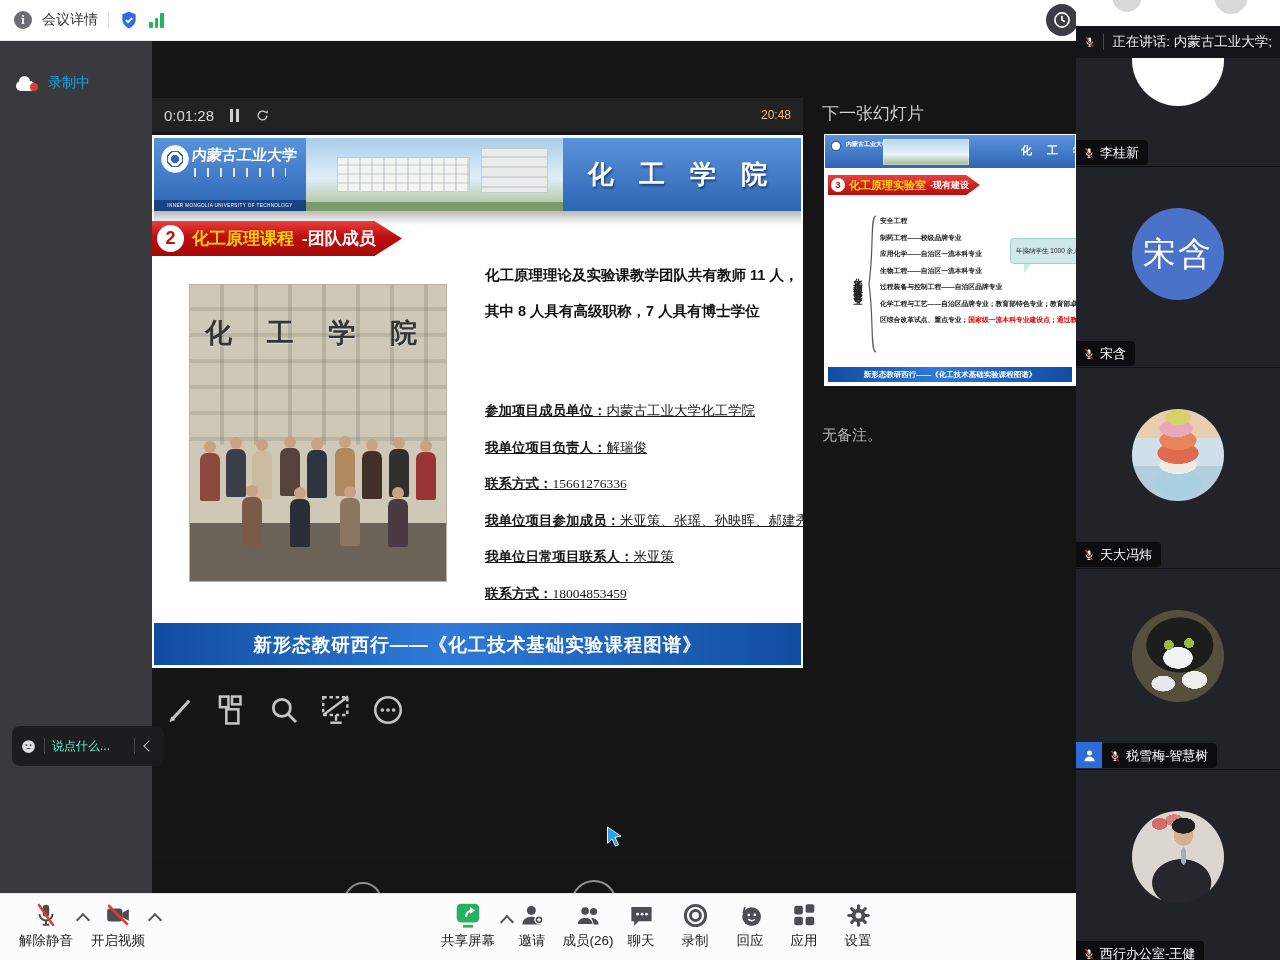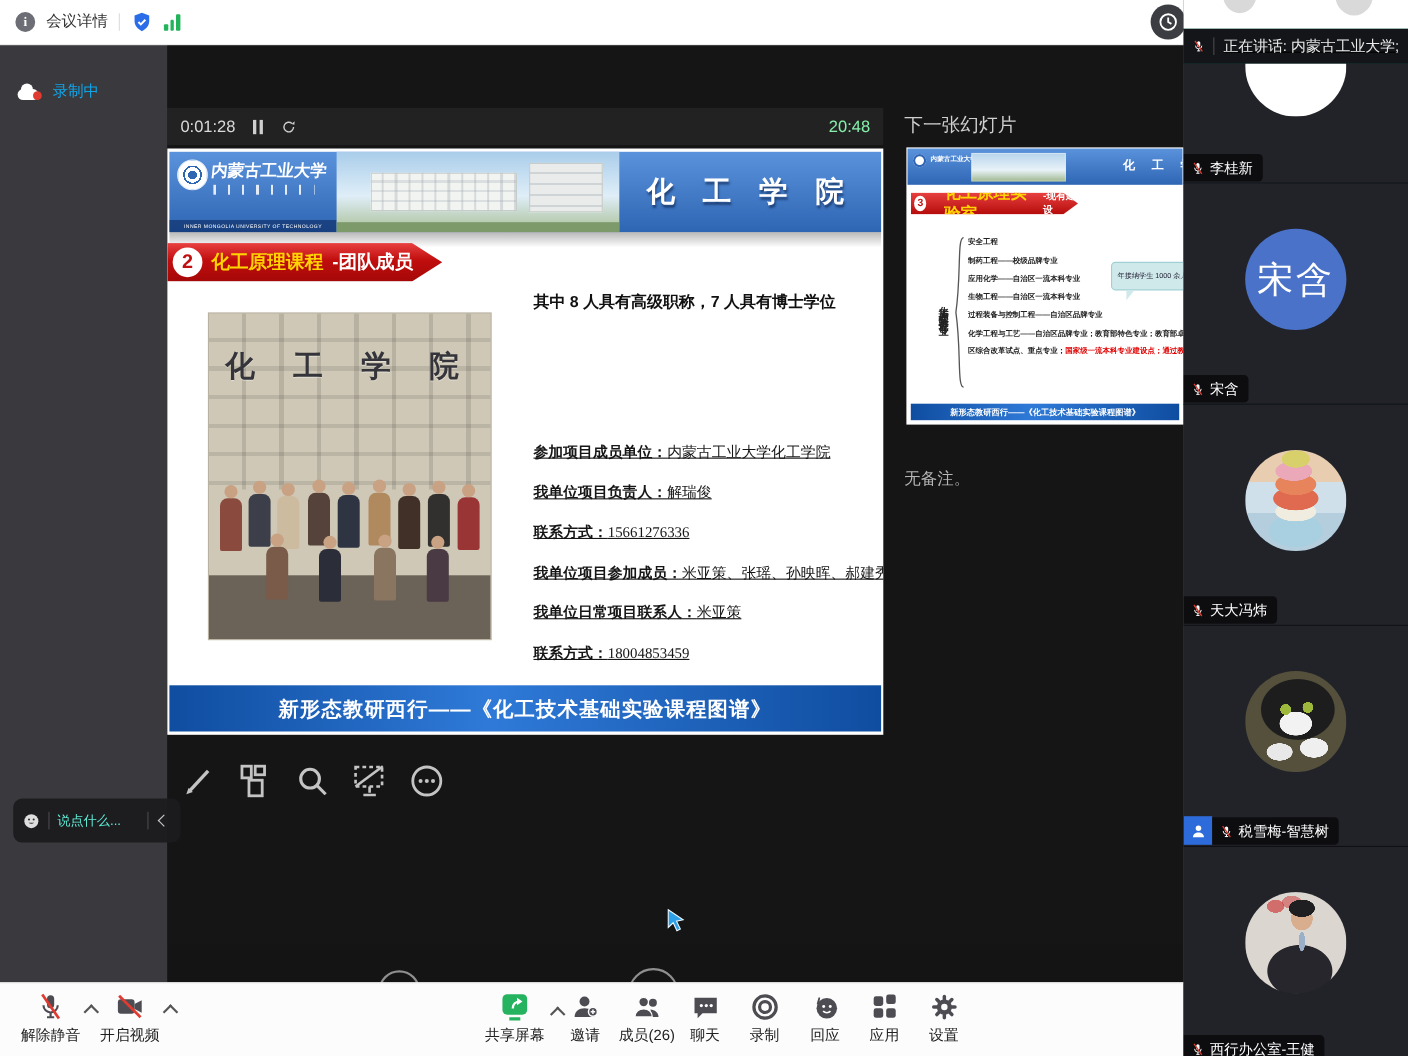--- a/index.html
+++ b/index.html
@@ -30,21 +30,21 @@
   .chat-ph{color:#5eead4;font-size:12px;flex:1;white-space:nowrap;overflow:hidden;}
   .vdiv2{width:1px;height:16px;background:#4a4a4e;}
   .chev-left{width:7px;height:7px;border-left:1.6px solid #c9c9c9;border-bottom:1.6px solid #c9c9c9;transform:rotate(45deg);margin:0 3px;}
 
   
   .share{position:absolute;left:152px;top:40px;width:924px;height:819px;background:#151515;z-index:1;}
   .timerbar{position:absolute;left:0;top:58px;width:651px;height:34px;background:#222;display:flex;align-items:center;gap:16px;padding:0 12px;box-sizing:border-box;}
   .t-el{color:#d9d9d9;font-size:15px;}
   .pausebars{display:flex;gap:3px;}
   .pausebars i{display:block;width:3px;height:13px;background:#cfcfcf;}
-  .t-clock{margin-left:auto;color:#86efac;font-size:15px;}
+  .t-clock{margin-left:auto;color:#fdba74;font-size:12px;}
 
   
   .slide{position:absolute;left:0;top:95px;width:651px;height:533px;background:#fff;overflow:hidden;}
   .s-header{position:absolute;left:2px;top:3px;right:2px;height:73px;background:linear-gradient(180deg,#5a92dc,#2e66b4);display:flex;}
   .s-shadow{position:absolute;left:2px;top:76px;right:2px;height:14px;background:linear-gradient(180deg,rgba(0,0,0,.28),rgba(0,0,0,0));}
   .logo-box{position:relative;width:152px;height:100%;padding:5px 0 0 6px;box-sizing:border-box;}
   .emblem{position:absolute;left:7px;top:7px;width:26px;height:26px;border-radius:50%;
           background:radial-gradient(circle at 50% 50%, #2f66b4 0 4px, #fff 4px 7px, #2f66b4 7px 8.5px, #fff 8.5px);border:1.5px solid #e6eefb;}
   .uni-name{position:absolute;left:38px;top:8px;color:#fff;font-weight:bold;font-size:15px;transform:skewX(-6deg);font-family:"Liberation Serif",serif;white-space:nowrap;}
   .mong{position:absolute;left:40px;top:30px;width:92px;height:9px;opacity:.85;
@@ -89,21 +89,21 @@
   .np-title{position:absolute;left:670px;top:62px;color:#cfcfcf;font-size:17px;}
   .thumb{position:absolute;left:672px;top:94px;width:252px;height:252px;background:#fff;overflow:hidden;}
   .th-header{position:absolute;left:1px;top:1px;right:1px;height:33px;background:linear-gradient(180deg,#5a92dc,#2e66b4);overflow:hidden;}
   .th-emblem{position:absolute;left:5px;top:5px;width:12px;height:12px;border-radius:50%;background:#fff;box-shadow:inset 0 0 0 2px #2f66b4;}
   .th-uni{position:absolute;left:21px;top:5px;color:#fff;font-size:6px;font-weight:bold;white-space:nowrap;}
   .th-bld{position:absolute;left:58px;top:4px;width:86px;height:26px;background:linear-gradient(180deg,#b6d4ec,#e8f2f8 60%,#9fb88e);box-shadow:inset 0 0 0 1px #ffffff55;}
   .th-title{position:absolute;left:196px;top:8px;color:#fff;font-weight:bold;font-size:11px;letter-spacing:6px;white-space:nowrap;}
   .th-ribbon{position:absolute;left:4px;top:41px;width:152px;height:20px;background:linear-gradient(180deg,#e84040,#b50b0b);
              clip-path:polygon(0 0,91% 0,100% 50%,91% 100%,0 100%);display:flex;align-items:center;gap:4px;padding-left:3px;box-sizing:border-box;}
   .th-circle{width:14px;height:14px;border-radius:50%;background:#fff;color:#c01010;font-weight:bold;font-size:9.5px;line-height:14px;text-align:center;}
-  .th-hl{color:#ffd400;font-weight:bold;font-size:15px;margin-left:12px;}
+  .th-hl{color:#ffd400;font-weight:bold;font-size:11px;}
   .th-rest{color:#fff;font-weight:bold;font-size:9px;}
   .th-vert{position:absolute;left:26px;top:84px;width:14px;font-size:9px;line-height:12px;color:#222;font-weight:bold;text-align:center;writing-mode:vertical-rl;letter-spacing:2px;height:126px;}
   .th-lines{position:absolute;left:56px;top:82px;width:200px;}
   .th-lines div{font-size:6.8px;color:#222;line-height:10px;margin-bottom:6.5px;white-space:nowrap;font-weight:bold;}
   .th-lines .gap{margin-top:6px;}
   .th-red{color:#e00000;}
   .th-bubble{position:absolute;left:186px;top:104px;width:124px;height:26px;background:#cfe8ea;border:1px solid #9fd0d4;border-radius:4px;
              font-size:6.5px;color:#223;display:flex;align-items:center;justify-content:flex-start;padding-left:5px;box-sizing:border-box;white-space:nowrap;}
   .th-tail{position:absolute;left:200px;top:130px;width:0;height:0;border-left:7px solid #cfe8ea;border-bottom:9px solid transparent;}
   .th-footer{position:absolute;left:4px;right:4px;bottom:4px;height:15px;background:linear-gradient(90deg,#0f4da0,#2f7ad8 45%,#0f4da0);
@@ -237,20 +237,21 @@
         <span class="pe" style="left:172px;top:166px;background:#403028"></span>
         <span class="pe" style="left:199px;top:164px;background:#32302e"></span>
         <span class="pe" style="left:226px;top:167px;background:#9a3535"></span>
         <span class="pe" style="left:52px;top:212px;background:#7a5a48"></span>
         <span class="pe" style="left:100px;top:214px;background:#2b2e38"></span>
         <span class="pe" style="left:150px;top:213px;background:#8a7560"></span>
         <span class="pe" style="left:198px;top:214px;background:#4a3a44"></span>
       </div>
 
       <div class="s-heading">
+        <div>化工原理理论及实验课教学团队共有教师 11 人，</div>
         <div>其中 8 人具有高级职称，7 人具有博士学位</div>
       </div>
 
       <div class="s-details">
         <div class="d-row">
             <span class="d-label">参加项目成员单位：</span>
             <span>内蒙古工业大学化工学院</span>
           </div>
         <div class="d-row">
             <span class="d-label">我单位项目负责人：</span>

